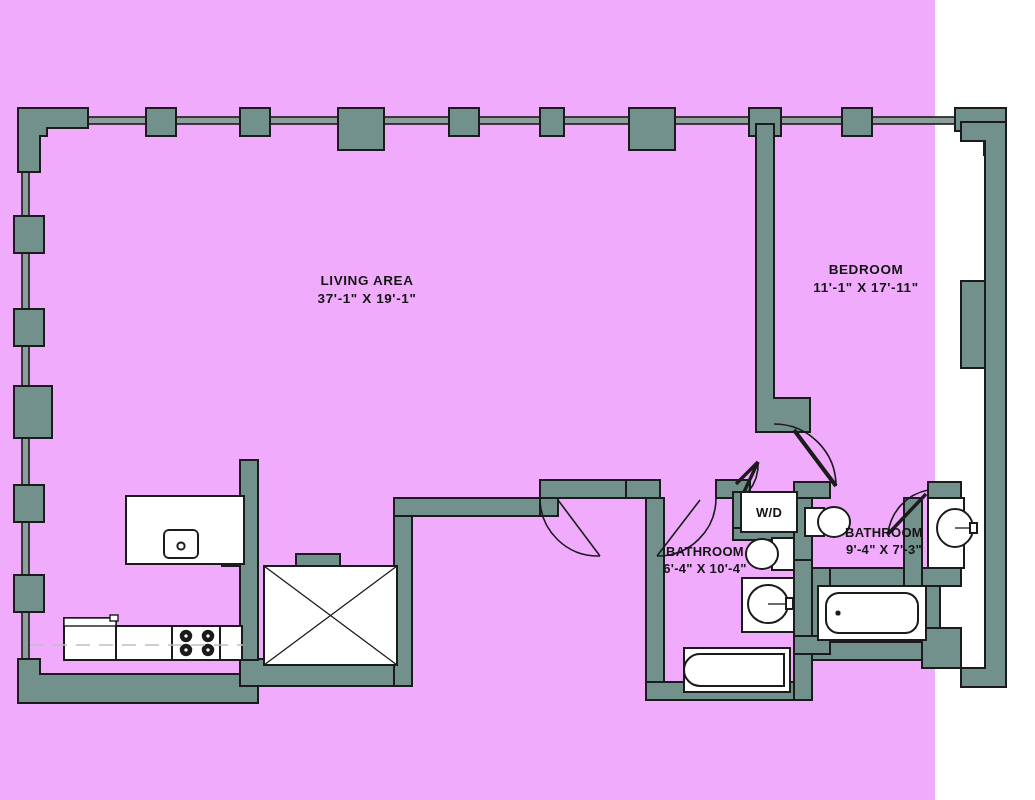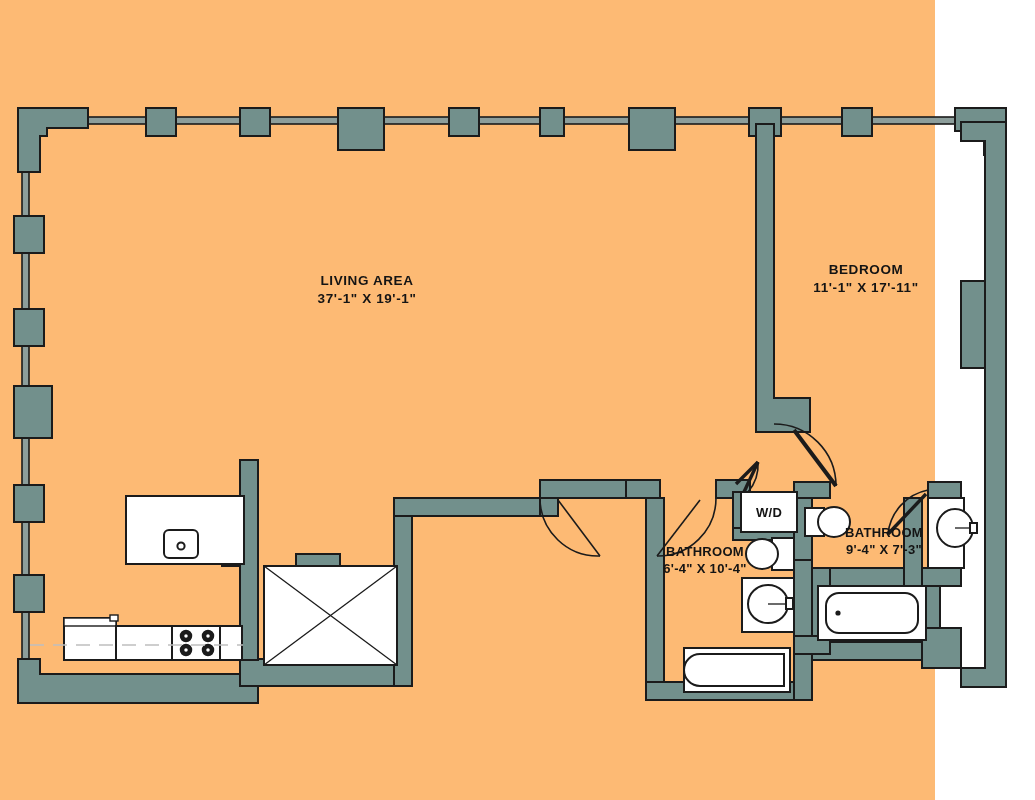--- a/index.html
+++ b/index.html
@@ -10,21 +10,21 @@
   body {
     width: 1035px;
     height: 800px;
     font-family: "Liberation Sans", sans-serif;
     overflow: hidden;
   }
   #plan-root {
     position: relative;
     width: 935px;
     height: 800px;
-    background: #fdba74;
+    background: #f0abfc;
   }
   svg#floorplan {
     display: block;
     width: 1035px;
     height: 800px;
   }
   .wall-fill   { fill: #72908c; stroke: #1b1b1b; stroke-width: 2; stroke-linejoin: miter; }
   .thinwall    { fill: #8d9e9b; stroke: #1b1b1b; stroke-width: 1.6; }
   .fixture     { fill: #ffffff; stroke: #1b1b1b; stroke-width: 2; }
   .fixture-thin{ fill: #ffffff; stroke: #1b1b1b; stroke-width: 1.4; }

